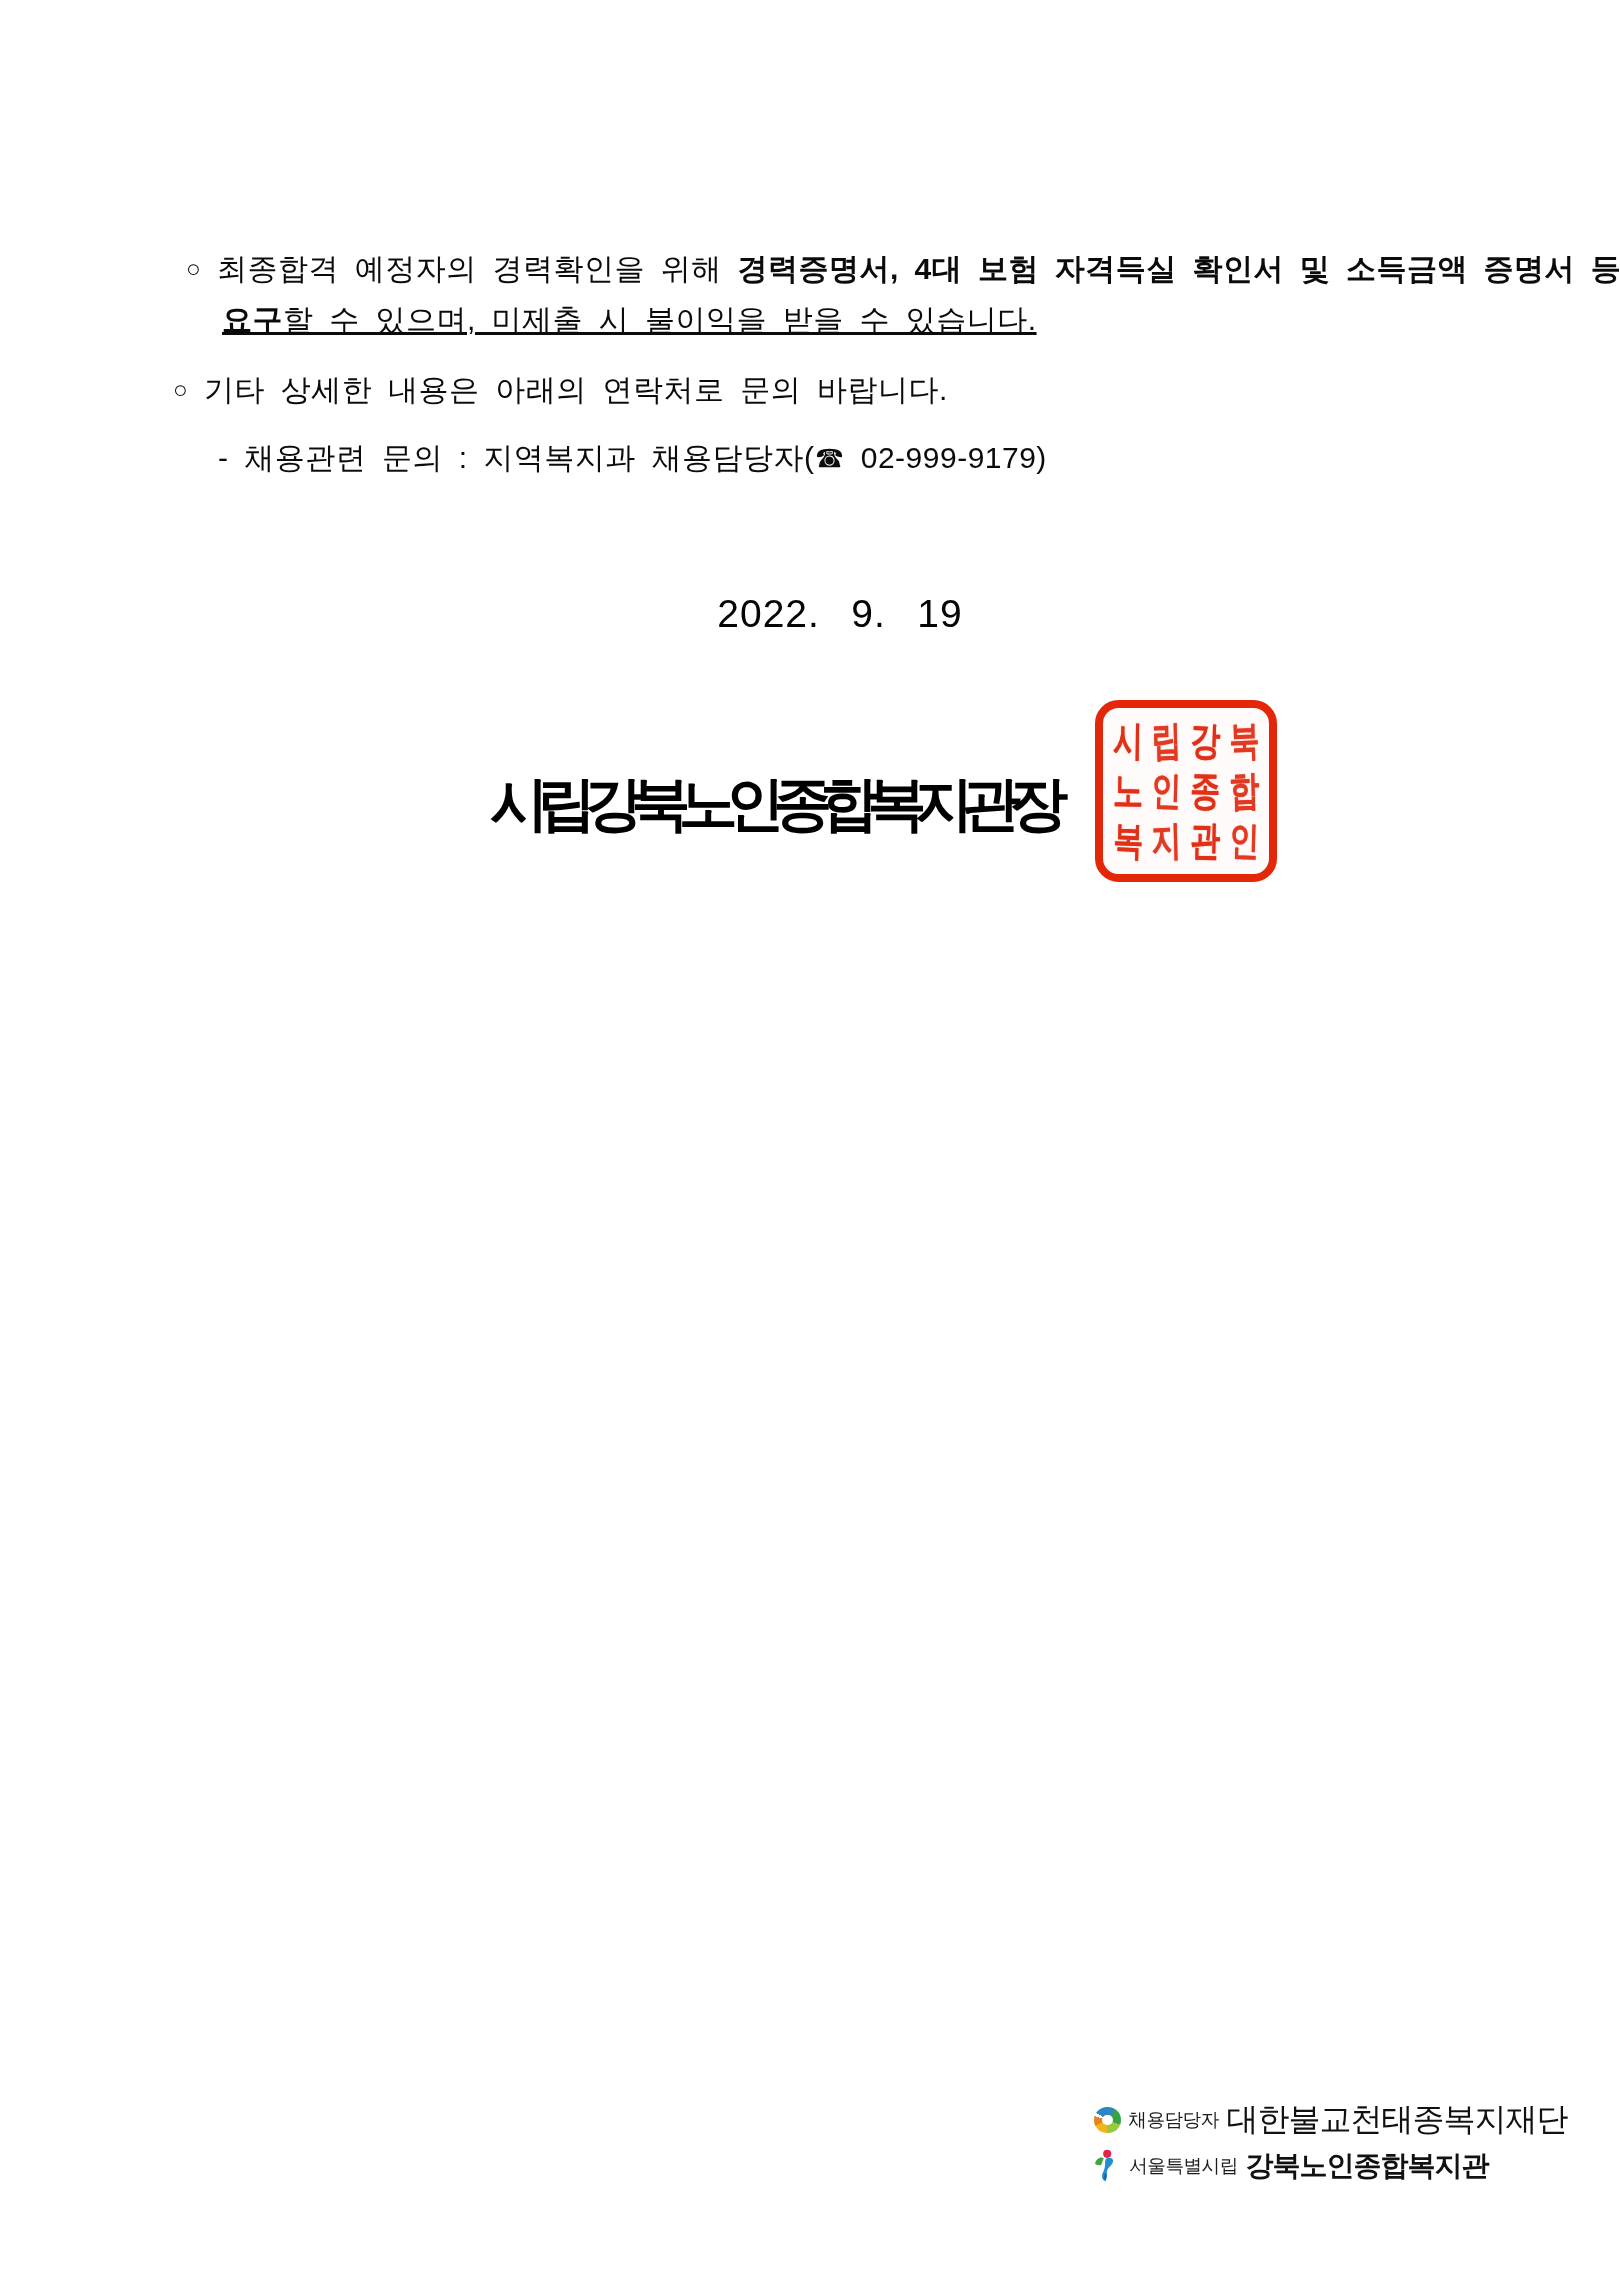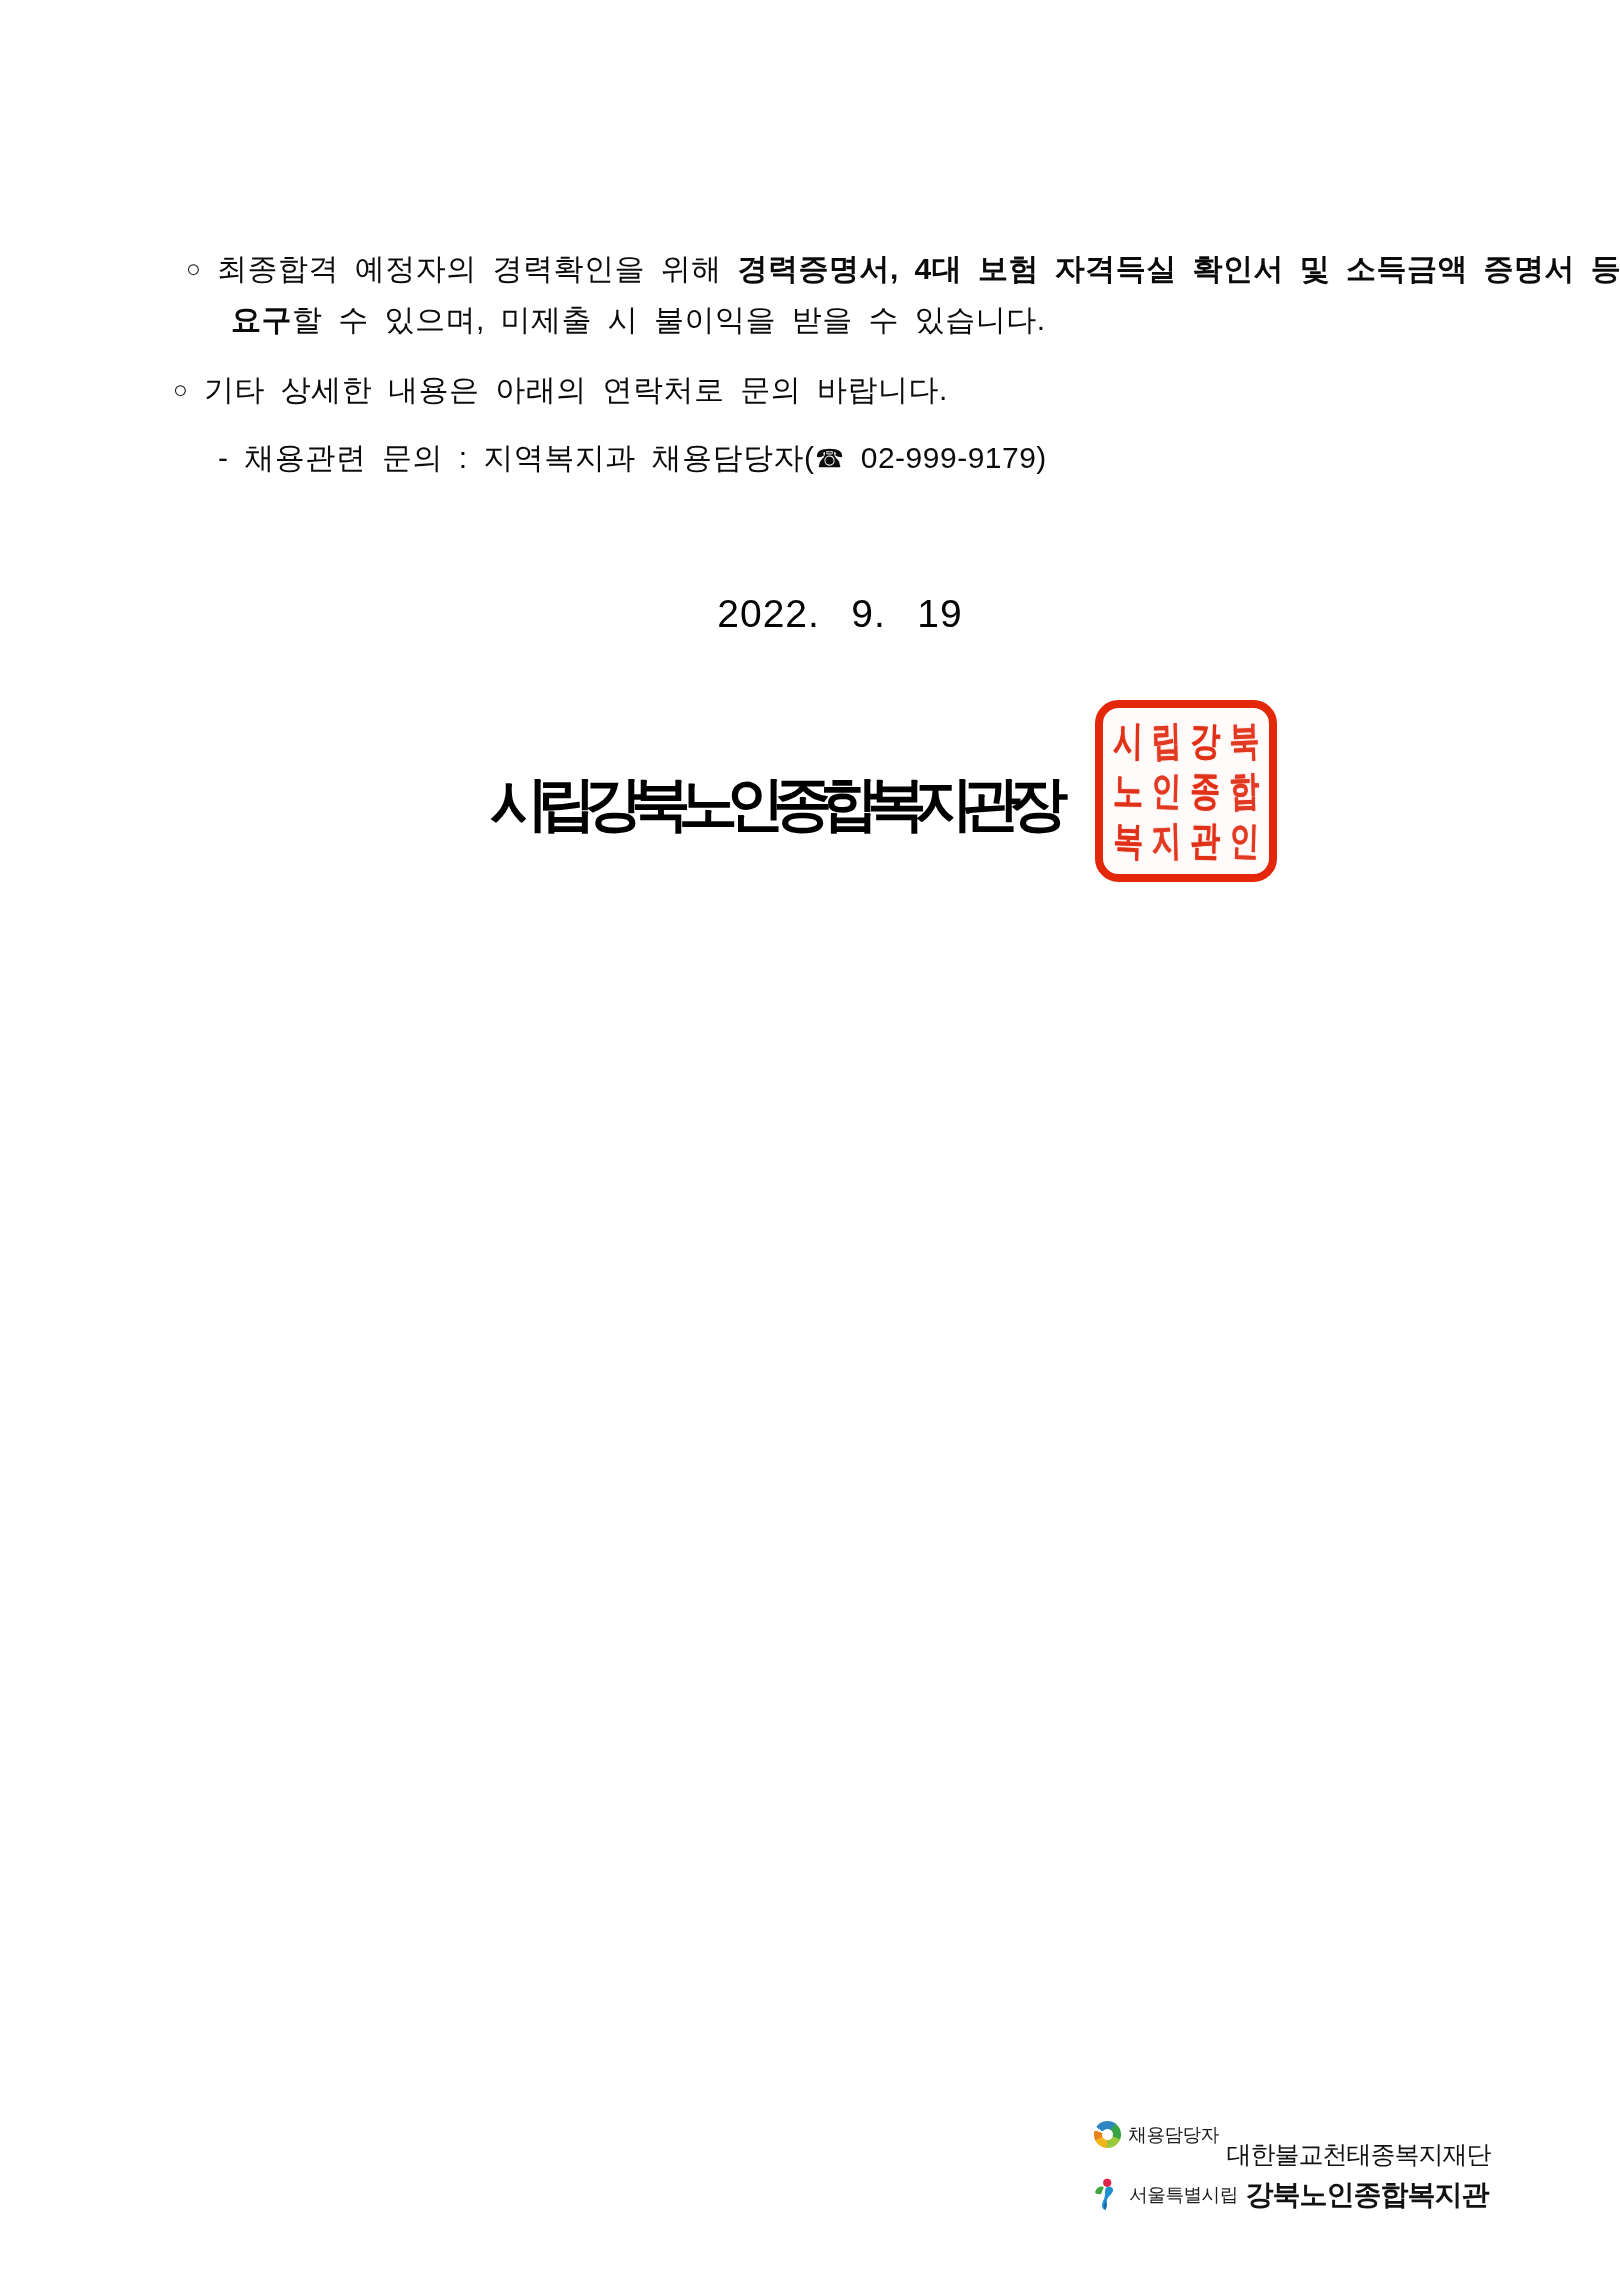--- a/index.html
+++ b/index.html
@@ -24,21 +24,21 @@
     color: #0b0b0b;
   }
   .textline b { font-weight: 700; }
   .marker {
     display: inline-block;
     font-size: 24.5px;
     margin-right: 15.7px;
     transform: translateY(-2px);
   }
   .b1l1 { left: 186px; top: 249px; }
-  .b1l2 { left: 231px; top: 300px; }
+  .b1l2 { left: 222px; top: 300px; text-decoration: underline; }
   .b2l1 { left: 173px; top: 370px; }
   .b2sub { left: 218px; top: 438px; }
 
   
   .dateline {
     position: absolute;
     left: 0; top: 592px;
     width: 100%;
     box-sizing: border-box;
     padding-left: 60px;
@@ -103,25 +103,24 @@
     white-space: nowrap;
     margin-bottom: 4.9px;
   }
   .org-type {
     font-size: 18.6px;
     letter-spacing: -0.5px;
     color: #1c1c1c;
     margin: 0 7.8px 0 7.8px;
   }
   .org-name1 {
-    font-size: 25px;
+    font-size: 32px;
     font-weight: 500;
     letter-spacing: -1px;
     color: #111;
-    margin-top: 40px;
   }
   .org-name2 {
     font-size: 28px;
     font-weight: 700;
     letter-spacing: -1px;
     color: #111;
   }
 
   .ring-logo {
     position: relative;

